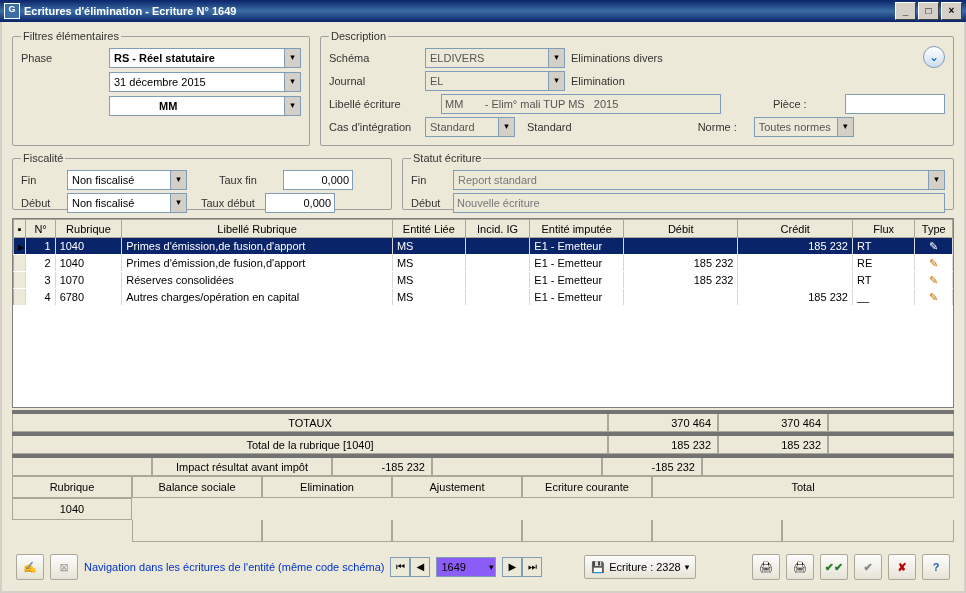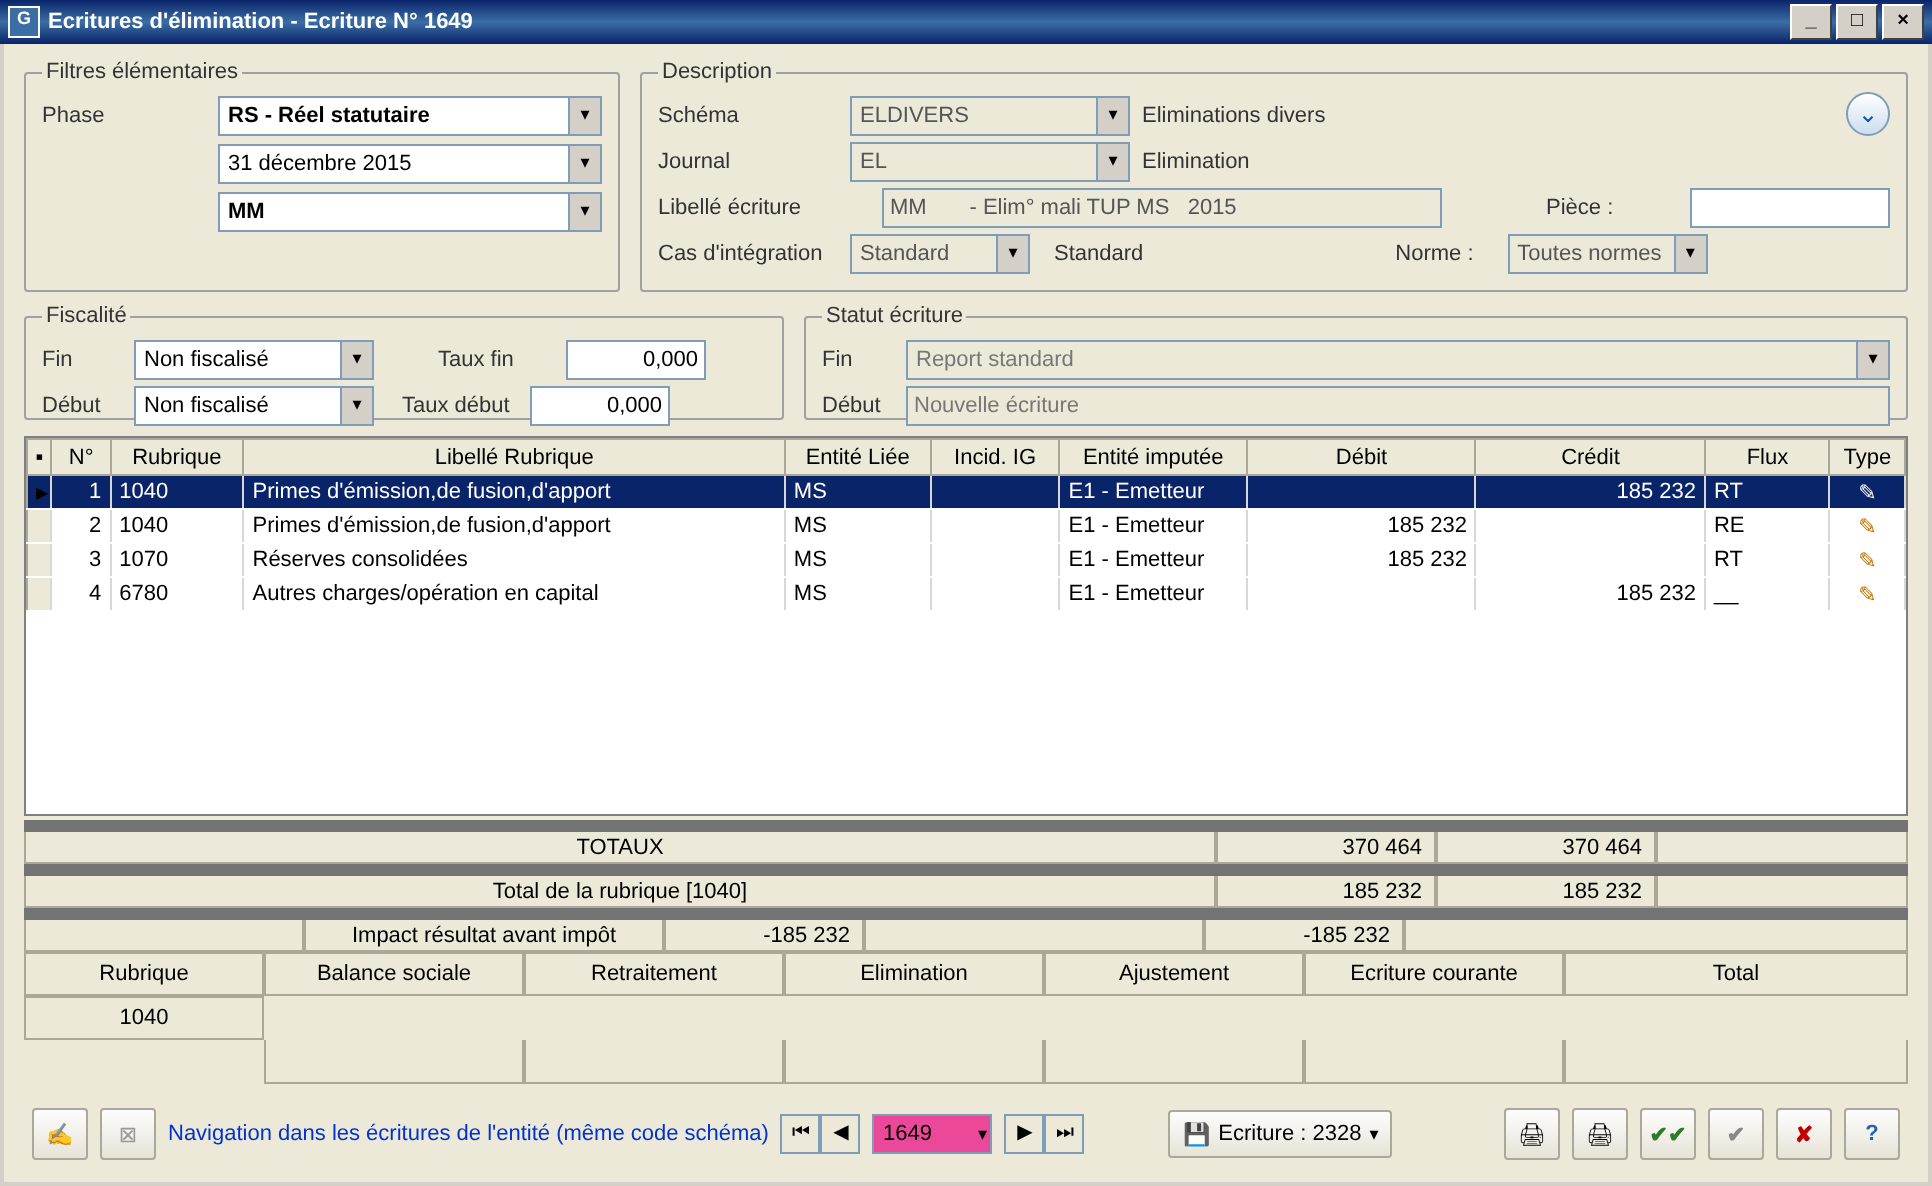--- a/index.html
+++ b/index.html
@@ -121,21 +121,21 @@
     overflow: hidden;
   }
   table.grid tr.selected td { background: #0A246A; color: #fff; }
   table.grid td.num { text-align: right; }
   .rowmarker { width: 10px; background:#ECE9D8; border:1px solid #ACA899; }
   .rowmarker.sel::before { content:"▶"; font-size:8px; color:#000; }
   .pencil { color:#C07000; font-size:12px; text-align:center;}
   .totals-section { margin-top: 2px; }
   .totals-row {
     display: flex; height: 22px; align-items: stretch;
-    border-top: 6px solid #737373;
+    border-top: 4px solid #737373;
   }
   .totals-cell {
     border: 1px solid #ACA899; border-top:none;
     background: #ECE9D8;
     display: flex; align-items: center; justify-content: center;
     font-size: 11px;
   }
   .totals-cell.right { justify-content: flex-end; padding-right: 6px; padding-left: 29px; }
   .tab {
     border: 1px solid #ACA899;
@@ -161,21 +161,21 @@
   .navlink { color:#0033CC; cursor:pointer; }
   .navbtns { display:flex; }
   .navbtn {
     width: 20px; height:20px;
     border:1px solid #7F9DB9;
     background: #ECE9D8;
     text-align:center; line-height:18px; font-size:10px;
     cursor:pointer;
   }
   .small-combo {
-    height:20px; border:1px solid #7F9DB9; background:#ec4899;
+    height:20px; border:1px solid #7F9DB9; background:#8b5cf6;
     display:flex; align-items:center; padding:0 2px 0 4px; font-size:11px;
   }
   .dropbutton {
     height:24px; border:1px solid #ACA899; background: linear-gradient(#fdfdfd,#e6e3d6);
     display:flex; align-items:center; padding: 0 6px; gap:4px; cursor:pointer; border-radius:2px;
   }
 </style>
 </head>
 <body>
 
@@ -202,21 +202,21 @@
       <div class="row" style="gap:8px;margin-top:4px;">
         <span style="width:80px;"></span>
         <div class="combo" style="flex:1;">
           <span style="flex:1;">31 décembre 2015</span>
           <span class="arrow">▾</span>
         </div>
       </div>
       <div class="row" style="gap:8px;margin-top:4px;">
         <span style="width:80px;"></span>
         <div class="combo" style="flex:1;">
-          <span style="flex:1;font-weight:bold;">MM</span>
+          <span style="flex:1;font-weight:bold;margin-left:45px;">MM</span>
           <span class="arrow">▾</span>
         </div>
       </div>
     </fieldset>
 
     <fieldset class="panel" style="flex:1; position:relative;">
       <legend>Description</legend>
       <div class="round-btn" style="position:absolute; right:8px; top:4px;">
         <span style="color:#0057C4;font-size:12px;">⌄</span>
       </div>
@@ -408,21 +408,20 @@
       <div class="totals-cell" style="flex:1;"></div>
     </div>
   </div>
 
   <div style="display:flex; margin-top:0;">
     <div class="tab-group" style="width:120px;">
       <div class="tab" style="height:22px;">Rubrique</div>
       <div class="tab" style="height:22px;">1040</div>
     </div>
     <div class="tab" style="width:130px;height:22px;">Balance sociale</div>
-    <div class="tab" style="width:130px;height:22px;">Retraitement</div>
     <div class="tab" style="width:130px;height:22px;">Elimination</div>
     <div class="tab" style="width:130px;height:22px;">Ajustement</div>
     <div class="tab" style="width:130px;height:22px;">Ecriture courante</div>
     <div class="tab" style="flex:1;height:22px;">Total</div>
   </div>
   <div style="display:flex;">
     <div style="width:120px;"></div>
     <div class="tab" style="width:130px;height:22px;border-top:none;"></div>
     <div class="tab" style="width:130px;height:22px;border-top:none;"></div>
     <div class="tab" style="width:130px;height:22px;border-top:none;"></div>

